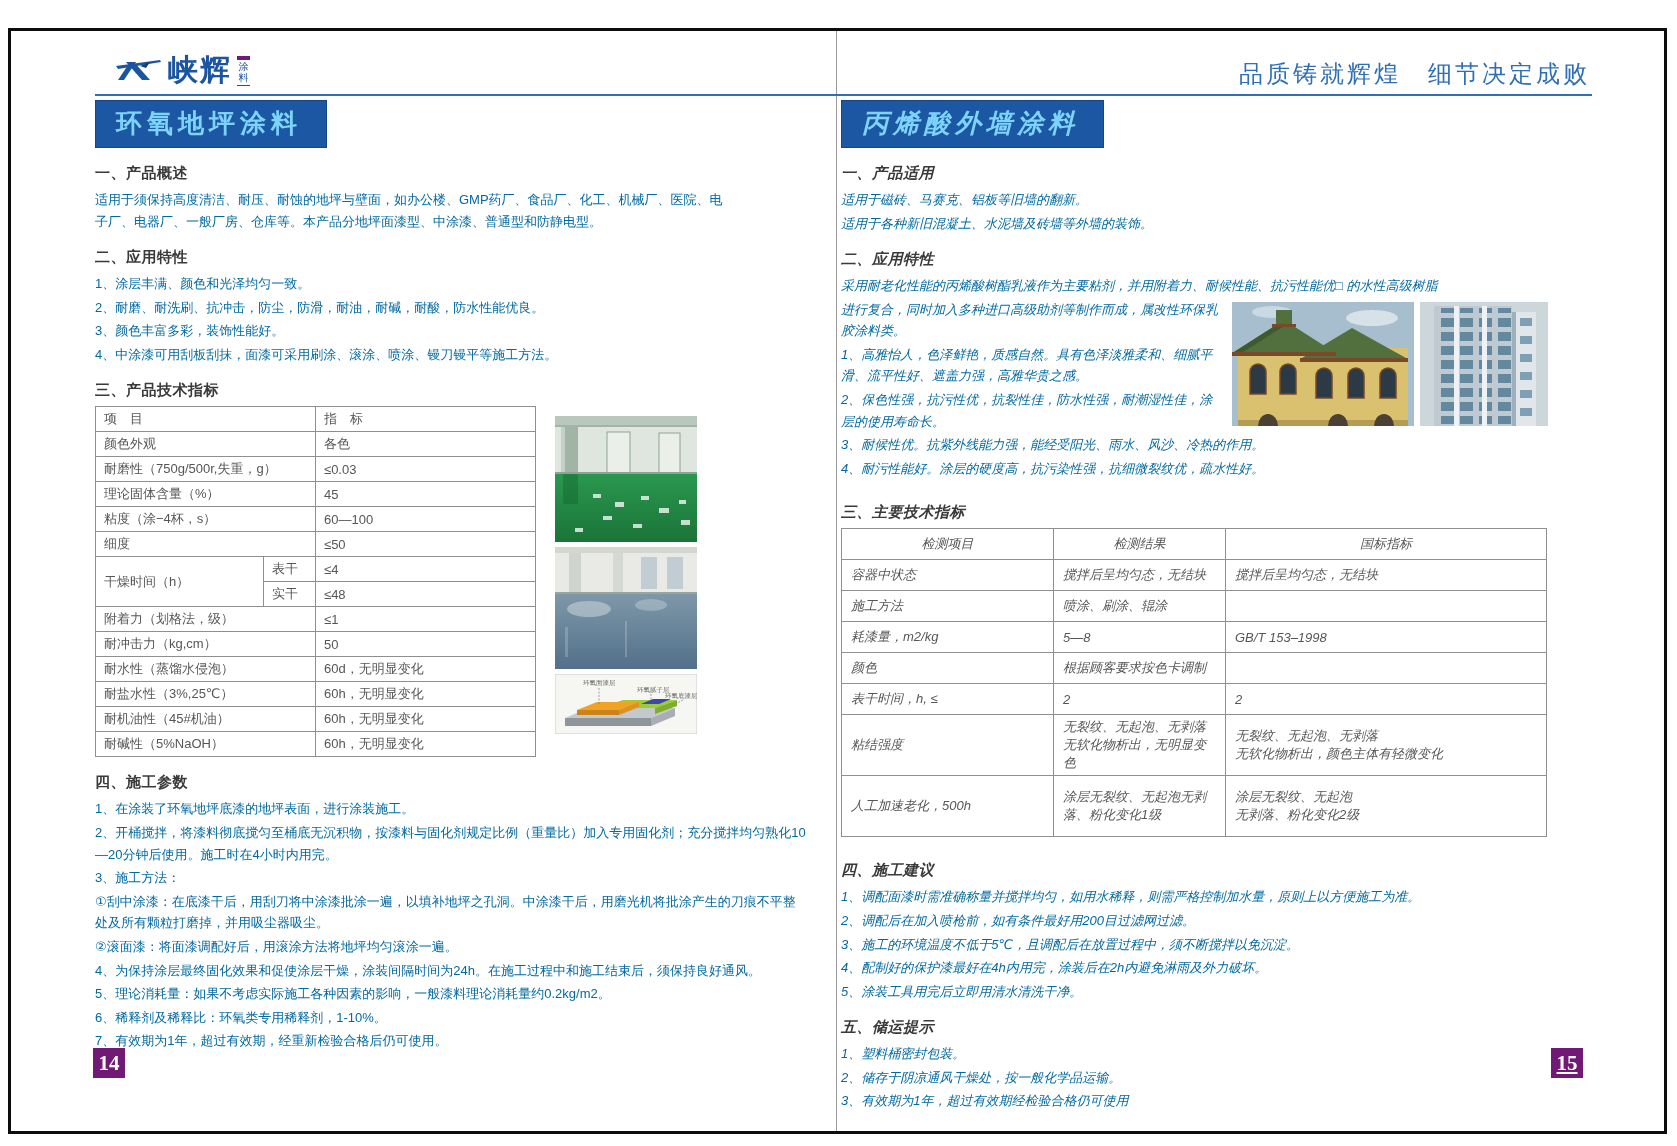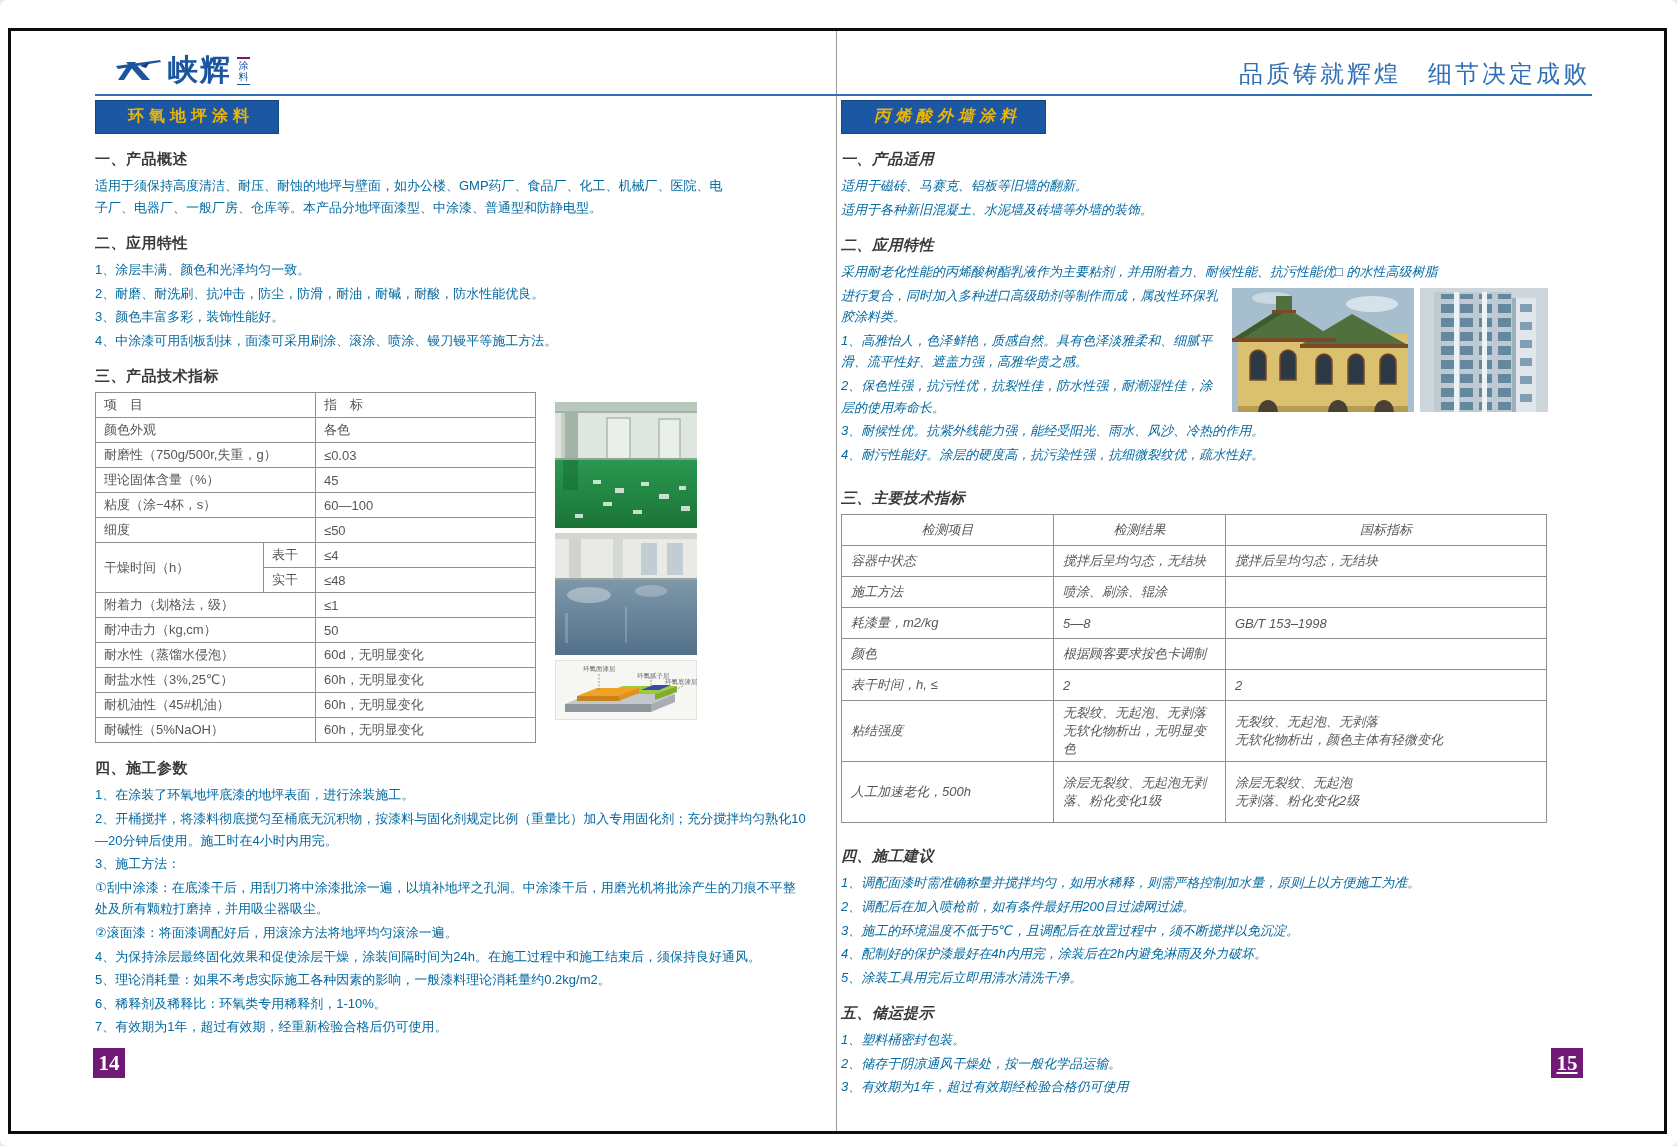--- a/index.html
+++ b/index.html
@@ -1,34 +1,34 @@
 <!DOCTYPE html>
 <html><head>
 <meta charset="utf-8">
 <style>
   html,body{margin:0;padding:0;background:#e8e8e8;}
   .sheet{position:relative;width:1677px;height:1146px;background:#ffffff;overflow:hidden;
-         font-family:"Liberation Sans","DejaVu Sans",sans-serif;color:#4a4a4a;border-radius:7px;}
+         font-family:"Liberation Sans","DejaVu Sans",sans-serif;color:#4a4a4a;}
   .frame{position:absolute;left:8px;top:28px;right:10px;bottom:12px;border:3px solid #0d0d0d;}
   .gutter{position:absolute;left:836px;top:31px;bottom:15px;width:1px;background:#9a9a9a;}
 
   
   .logo{position:absolute;left:116px;top:50px;display:flex;align-items:center;}
   .logo-text{font-size:30px;font-weight:bold;color:#1b55a0;margin-left:6px;letter-spacing:2px;}
   .logo-sub{font-size:10px;color:#1b55a0;margin-left:5px;width:13px;line-height:1.15;text-align:center;
-            border-top:2px solid #701a75;border-bottom:1px solid #1b55a0;padding:1px 0;word-break:break-all;}
+            border-top:4px solid #701a75;border-bottom:1px solid #1b55a0;padding:1px 0;word-break:break-all;}
   .slogan{position:absolute;right:87px;top:58px;font-size:24px;color:#2f6fb6;letter-spacing:3px;}
   .rule{position:absolute;left:95px;right:85px;top:94px;height:2px;background:#2f6fb6;}
 
   
   .page{position:absolute;top:100px;}
   .page-left{left:95px;width:712px;}
   .page-right{left:841px;width:707px;font-style:italic;}
-  .title-box{display:inline-block;background:#1b57a2;border:1px solid #14477f;color:#eab308;
-             font-size:16px;font-weight:bold;letter-spacing:5px;padding:5px 24px 6px 32px;}
+  .title-box{display:inline-block;background:#1b57a2;border:1px solid #14477f;color:#7dd3fc;
+             font-size:26px;font-weight:bold;letter-spacing:5px;padding:5px 24px 6px 20px;}
   h3.sec{font-size:15px;font-weight:bold;color:#3a3a3a;margin:16px 0 6px;letter-spacing:.5px;}
   .body,.li{font-size:13px;line-height:1.66;color:#0369a1;margin:2px 0;}
   .overview-text{width:628px;}
 
   
   .spec-wrap{position:relative;margin-top:6px;min-height:318px;}
   table.spec-left{border-collapse:collapse;width:440px;table-layout:fixed;}
   table.spec-left th,table.spec-left td{border:1px solid #8f8f8f;font-size:13px;color:#565656;
         padding:2px 8px;height:20px;font-weight:normal;text-align:left;}
   table.spec-left th{}

